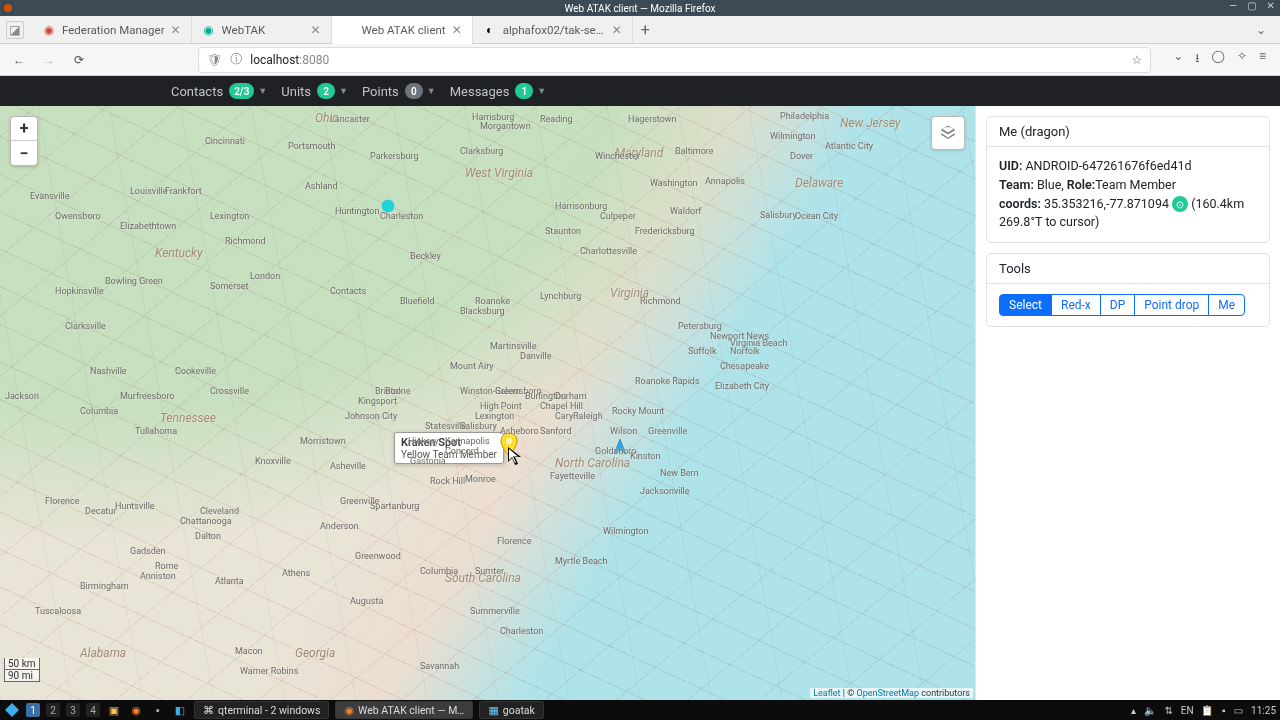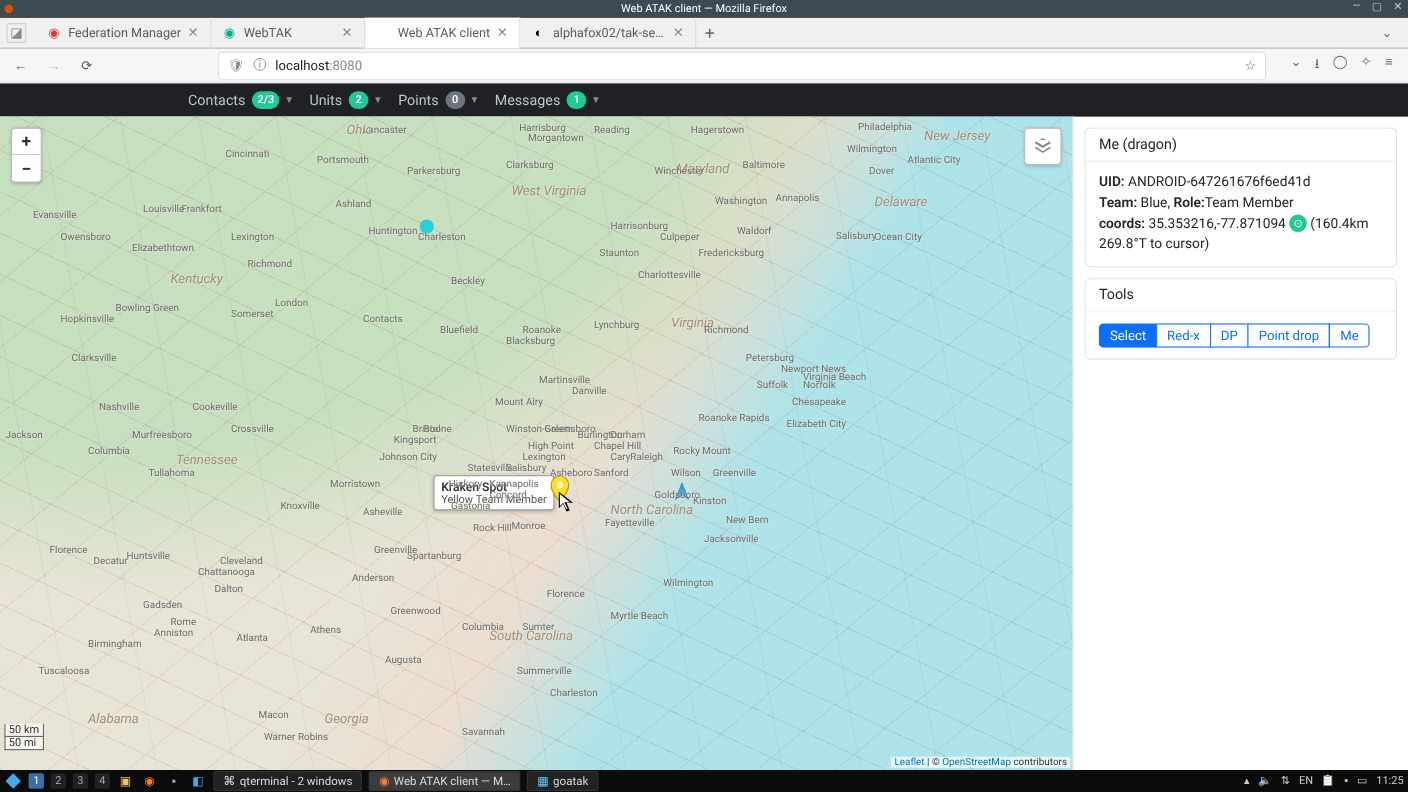--- a/index.html
+++ b/index.html
@@ -243,21 +243,21 @@
       </div>
       <div class="cursor-dot" style="left:509px; top:340px;">
         <svg width="16" height="20" viewBox="0 0 16 20">
             <path fill="#000" d="M1 1l0 15 4-4 3 7 3-1-3-7 6 0z"></path>
             <path fill="#fff" d="M2 3l0 11 3-3 3 6 1-.4-3-6 5 0z"></path>
           </svg>
       </div>
 
       <div class="scale">
         <div>50 km</div>
-        <div>50 mi</div>
+        <div>90 mi</div>
       </div>
 
       <div class="attribution">
         <a>Leaflet</a><span> | © </span><a>OpenStreetMap</a><span> contributors</span>
       </div>
 
     <span class="citylabel" style="left: 330px; top: 8px;">Lancaster</span>
         <span class="citylabel" style="left: 472px; top: 6px;">Harrisburg</span>
         <span class="citylabel" style="left: 540px; top: 8px;">Reading</span>
         <span class="citylabel" style="left: 628px; top: 8px;">Hagerstown</span>

